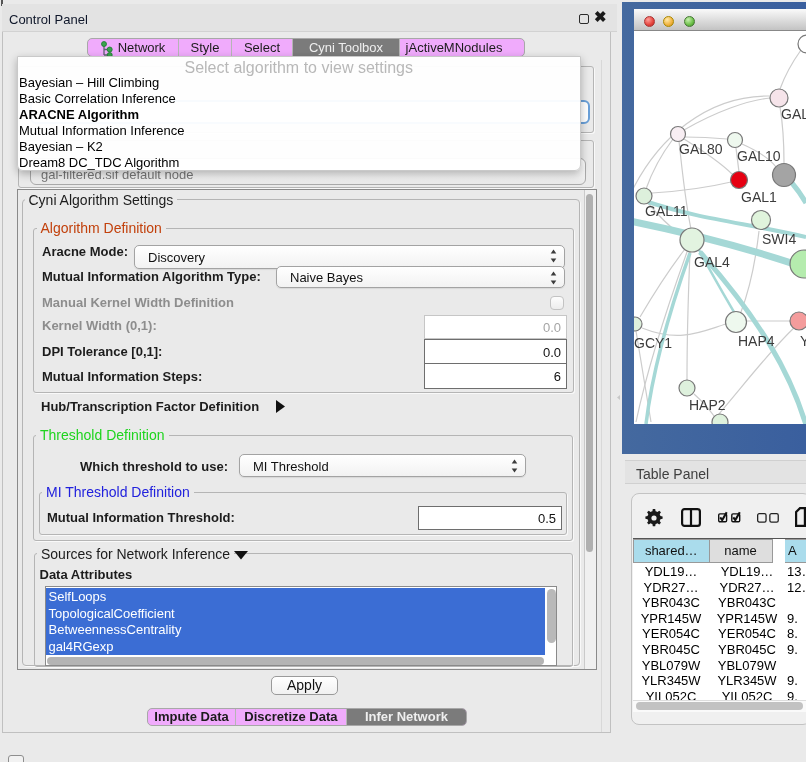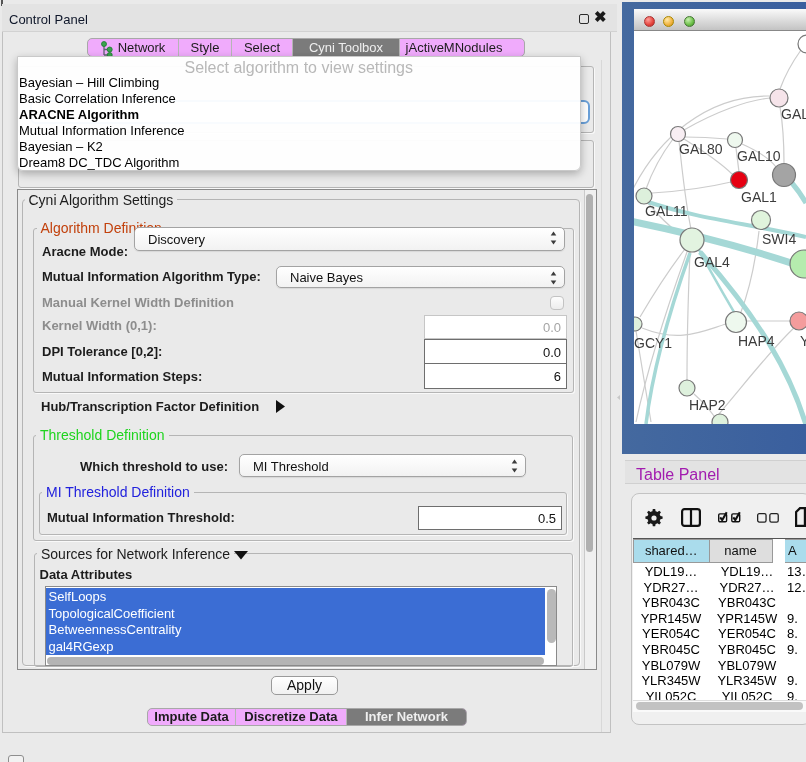--- a/index.html
+++ b/index.html
@@ -42,34 +42,37 @@
         </svg>Network</div>
   <div class="s" style="width:53px">Style</div>
   <div class="s" style="width:61px">Select</div>
   <div class="s sel" style="width:107px">Cyni Toolbox</div>
   <div class="s" style="width:108px">jActiveMNodules</div>
 </div>
 
 <div class="grp" style="left:18px;top:66px;width:576px;height:67px"></div>
 <div class="abs" style="left:30px;top:100px;width:560px;height:24px;background:#fff;border:2.5px solid #6aa0d8;border-radius:6px"></div>
 <div class="grp" style="left:18px;top:140px;width:576px;height:48px"></div>
+<div class="abs" style="left:30px;top:158px;width:556px;height:27px;background:linear-gradient(#ffffff,#e9e9e9);border:1px solid #a9a9a9;border-radius:6px;font-size:13px;color:#777">
+      <span style="position:absolute;left:10px;top:8px">gal-filtered.sif default node</span>
+    </div>
 
 <div class="abs" style="left:17px;top:189px;width:580px;height:481px;background:#eaeaea;border:1px solid #8a8a8a"></div>
 
 <div class="abs" style="left:584px;top:190px;width:12px;height:479px;background:#f0f0f0;border-left:1px solid #cacaca"></div>
 <div class="abs" style="left:585.5px;top:194px;width:7px;height:358px;background:#b0b0b0;border-radius:4px"></div>
 
 <div class="grp" style="left:21.5px;top:199px;width:558px;height:467px;border-radius:4px"></div>
 <div class="gtitle" style="left:24.5px;top:193px">Cyni Algorithm Settings</div>
 
 <div class="grp" style="left:33px;top:228px;width:541px;height:165px"></div>
 <div class="gtitle" style="left:36.5px;top:221px;color:#c2410c">Algorithm Definition</div>
 
 <div class="lbl" style="left:42px;top:245px">Aracne Mode:</div>
-<div class="combo" style="left:134px;top:227px;width:431px;height:24px">
+<div class="combo" style="left:134px;top:245px;width:431px;height:24px">
       <span class="tx">Discovery</span>
 <svg class="abs" style="right:7px;top:3px" width="7" height="14" viewBox="0 0 7 14">
         <path d="M3.5 0.5 L6.3 4.4 L0.7 4.4 Z" fill="#3c3c3c"></path>
         <path d="M3.5 13.5 L6.3 9.6 L0.7 9.6 Z" fill="#3c3c3c"></path>
       </svg>
     </div>
 
 <div class="lbl" style="left:42px;top:270px">Mutual Information Algorithm Type:</div>
 <div class="combo" style="left:276px;top:266px;width:289px;height:22px">
       <span class="tx">Naive Bayes</span>
@@ -80,21 +83,21 @@
     </div>
 
 <div class="lbl dis" style="left:42px;top:295.5px">Manual Kernel Width Definition</div>
 <div class="abs" style="left:550px;top:296px;width:14px;height:14px;background:linear-gradient(#fdfdfd,#ededed);border:1.5px solid #c3c3c3;border-radius:4px"></div>
 
 <div class="lbl dis" style="left:42px;top:319px">Kernel Width (0,1):</div>
 <div class="fld" style="left:424px;top:315px;width:143px;height:24px;border:1px solid #c6c6c6;color:#a5a5a5">
       <span>0.0</span>
     </div>
 
-<div class="lbl" style="left:42px;top:345px">DPI Tolerance [0,2]:</div>
+<div class="lbl" style="left:42px;top:345px">DPI Tolerance [0,1]:</div>
 <div class="fld" style="left:424px;top:339px;width:143px;height:25px;border:1.5px solid #6e6e6e">
       <span>0.0</span>
     </div>
 
 <div class="lbl" style="left:42px;top:370px">Mutual Information Steps:</div>
 <div class="fld" style="left:424px;top:364px;width:143px;height:25px;border:1px solid #6e6e6e;border-top:none">
       <span>6</span>
     </div>
 
 <div class="lbl" style="left:41px;top:399.5px">Hub/Transcription Factor Definition</div>
@@ -225,21 +228,21 @@
   <text x="694" y="267">GAL4</text>
   <text x="634" y="348">GCY1</text>
   <text x="738" y="346">HAP4</text>
   <text x="800" y="346">YM</text>
   <text x="689" y="410">HAP2</text>
 </g>
 </svg>
 
 <div class="abs" style="left:625px;top:454px;width:181px;height:308px;background:#eaeaea"></div>
 <div class="abs" style="left:625px;top:460px;width:181px;height:24px;background:#e3e3e3;border-top:1px solid #d0d0d0;border-bottom:1px solid #d0d0d0"></div>
-<div class="abs" style="left:636px;top:466px;font-size:16px;color:#a21caf">Table Panel</div>
+<div class="abs" style="left:636px;top:466px;font-size:14px;color:#404040">Table Panel</div>
 
 <div class="abs" style="left:631px;top:493px;width:180px;height:232px;background:#f0f0f0;border:1px solid #c3c3c3;border-radius:8px"></div>
 
 <svg class="abs" style="left:645px;top:509px" width="18" height="18" viewBox="0 0 18 18">
 <path fill="#1a1a1a" d="M7.8 0 h2.4 l0.4 2.2 a7 7 0 0 1 1.8 0.75 l1.85 -1.3 l1.7 1.7 l-1.3 1.85 a7 7 0 0 1 0.75 1.8 l2.2 0.4 v2.4 l-2.2 0.4 a7 7 0 0 1 -0.75 1.8 l1.3 1.85 l-1.7 1.7 l-1.85 -1.3 a7 7 0 0 1 -1.8 0.75 l-0.4 2.2 h-2.4 l-0.4 -2.2 a7 7 0 0 1 -1.8 -0.75 l-1.85 1.3 l-1.7 -1.7 l1.3 -1.85 a7 7 0 0 1 -0.75 -1.8 l-2.2 -0.4 v-2.4 l2.2 -0.4 a7 7 0 0 1 0.75 -1.8 l-1.3 -1.85 l1.7 -1.7 l1.85 1.3 a7 7 0 0 1 1.8 -0.75 Z"></path>
 <circle cx="9" cy="9" r="2.6" fill="#f0f0f0"></circle>
     </svg>
 <svg class="abs" style="left:681px;top:508px" width="20" height="19" viewBox="0 0 20 19">
       <rect x="1.1" y="1.1" width="17.8" height="16.8" rx="2.4" fill="none" stroke="#111" stroke-width="2.2"></rect>
       <line x1="10" y1="1" x2="10" y2="18" stroke="#111" stroke-width="2.2"></line>

